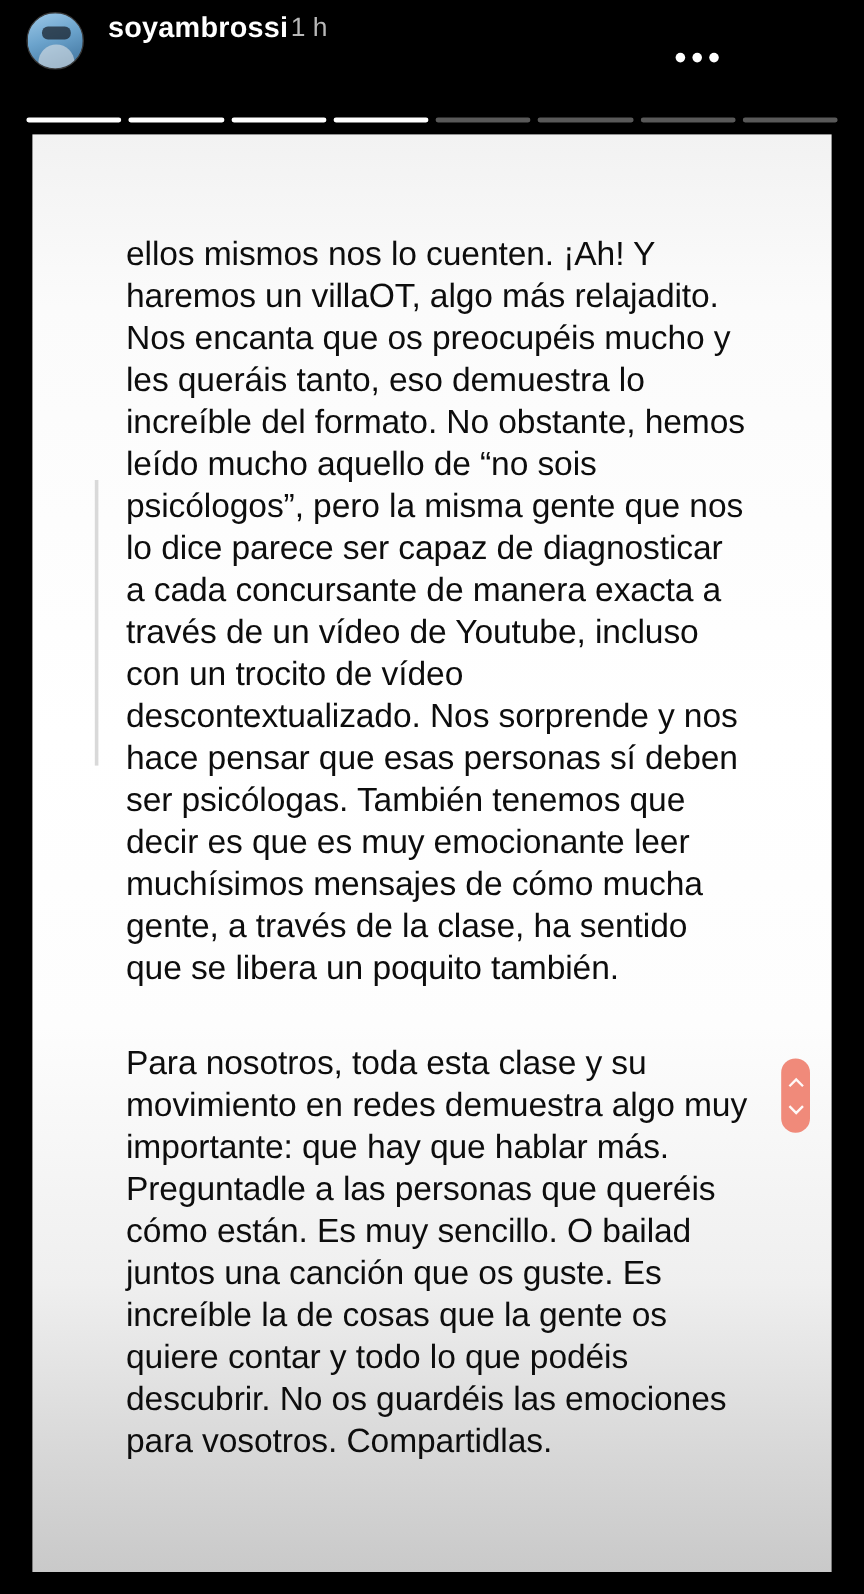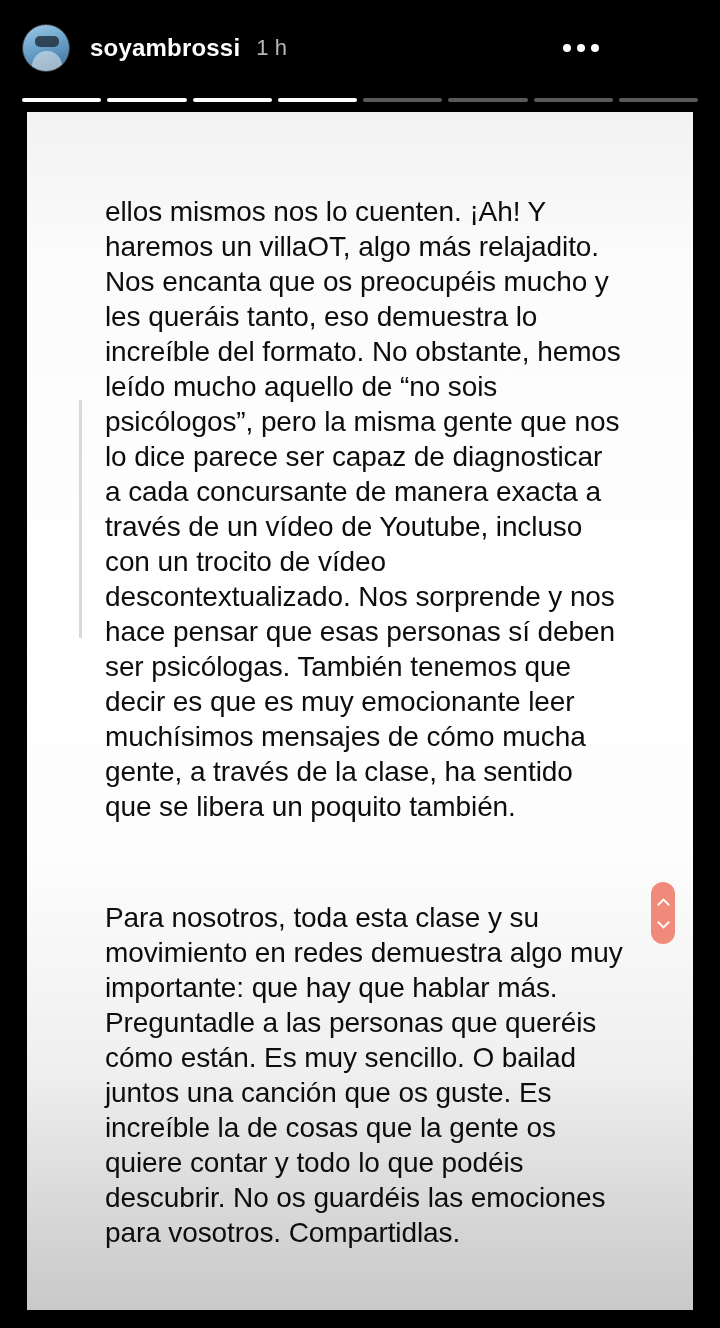--- a/index.html
+++ b/index.html
@@ -17,22 +17,21 @@
     background: #000;
   }
 
   
   .header {
     position: absolute;
     top: 0; left: 0;
     width: 629px;
     height: 96px;
     display: flex;
-    align-items: center;
-    padding: 0 22px;
+    padding: 10px 22px;
   }
   .avatar {
     width: 48px;
     height: 48px;
     border-radius: 50%;
     overflow: hidden;
     flex: 0 0 auto;
     background: linear-gradient(160deg, #9ec9e8 0%, #6ba3cc 45%, #3c6f99 100%);
     position: relative;
     border: 1px solid #3a3a3a;
@@ -56,21 +55,21 @@
   .username {
     color: #ffffff;
     font-size: 24px;
     font-weight: bold;
     margin-left: 20px;
     letter-spacing: 0.2px;
   }
   .timestamp {
     color: #b8b8b8;
     font-size: 22px;
-    margin-left: 16px;
+    margin-left: 2px;
     font-weight: normal;
   }
   .more-btn {
     margin-left: auto;
     display: flex;
     align-items: center;
     gap: 6px;
     padding: 8px;
   }
   .more-btn i {
@@ -118,21 +117,21 @@
     position: absolute;
     left: 78px;
     top: 82px;
     width: 520px;
     color: #0d0d0d;
     font-size: 28px;
     line-height: 35px;
     font-family: "Liberation Sans", sans-serif;
     letter-spacing: -0.1px;
   }
-  .para + .para { margin-top: 76px; }
+  .para + .para { margin-top: 44px; }
 
   
   .quote-bar {
     position: absolute;
     left: 52px;
     top: 288px;
     width: 3px;
     height: 238px;
     background: #d9d9d9;
   }

